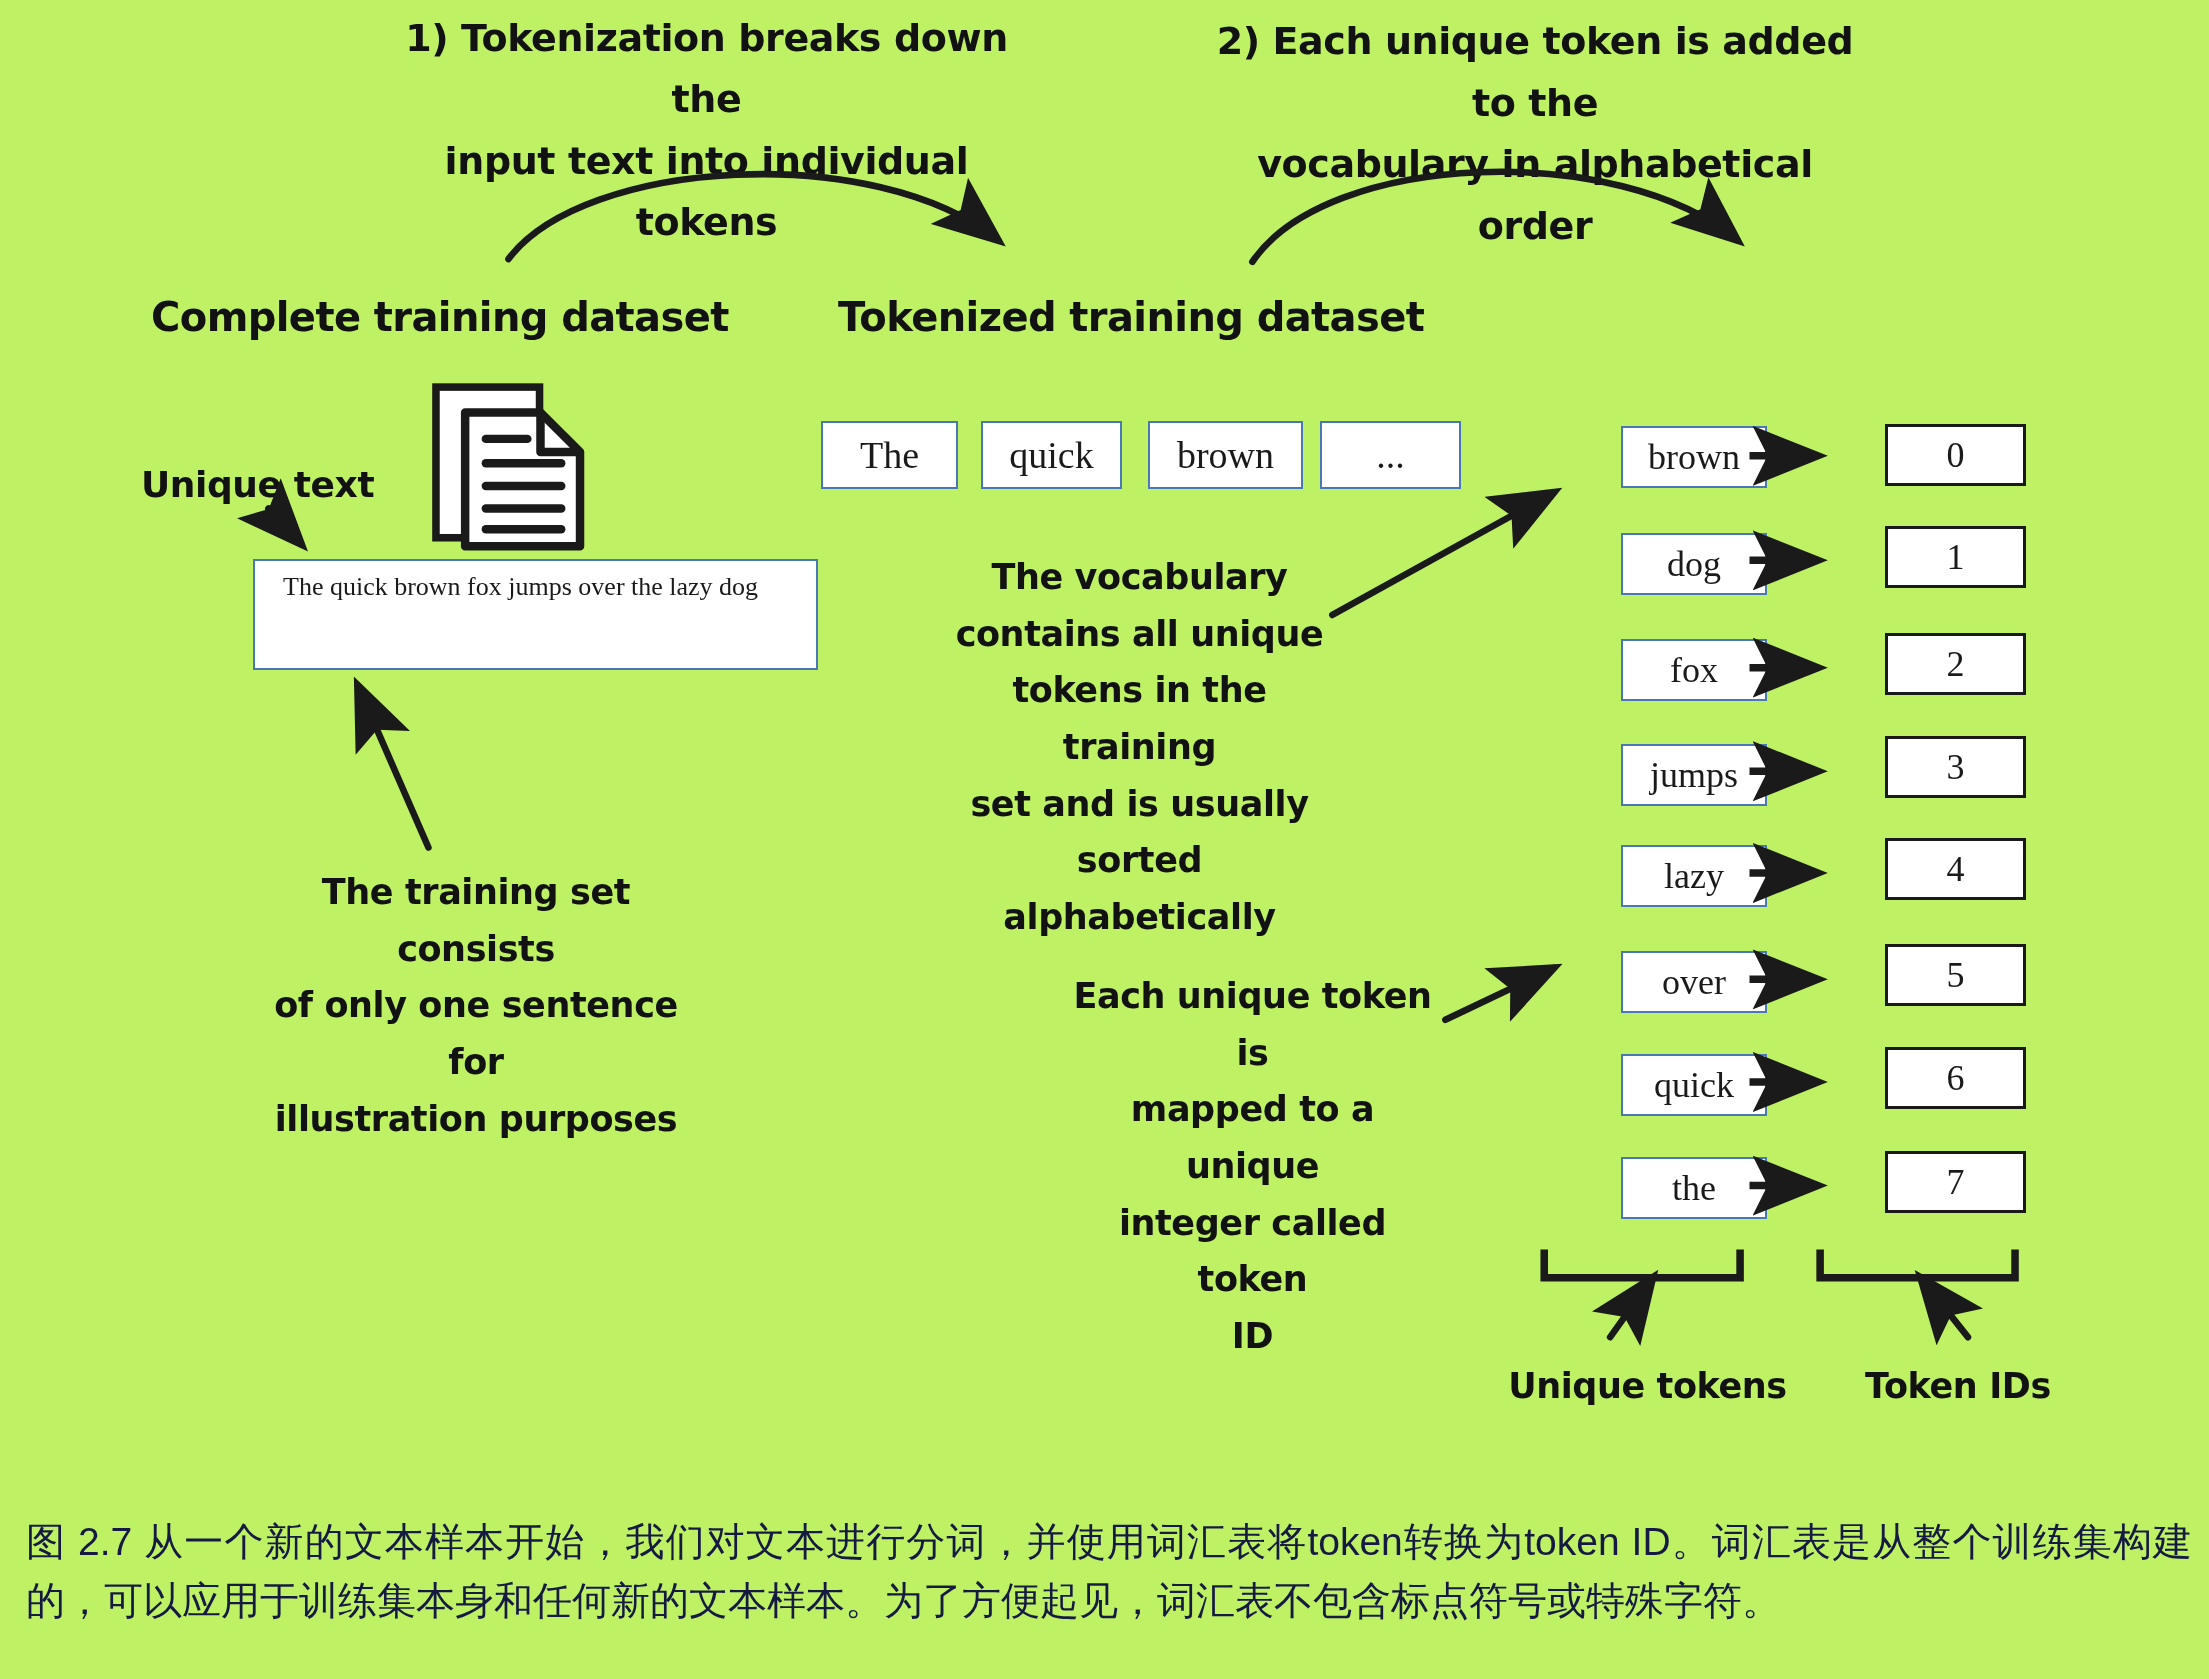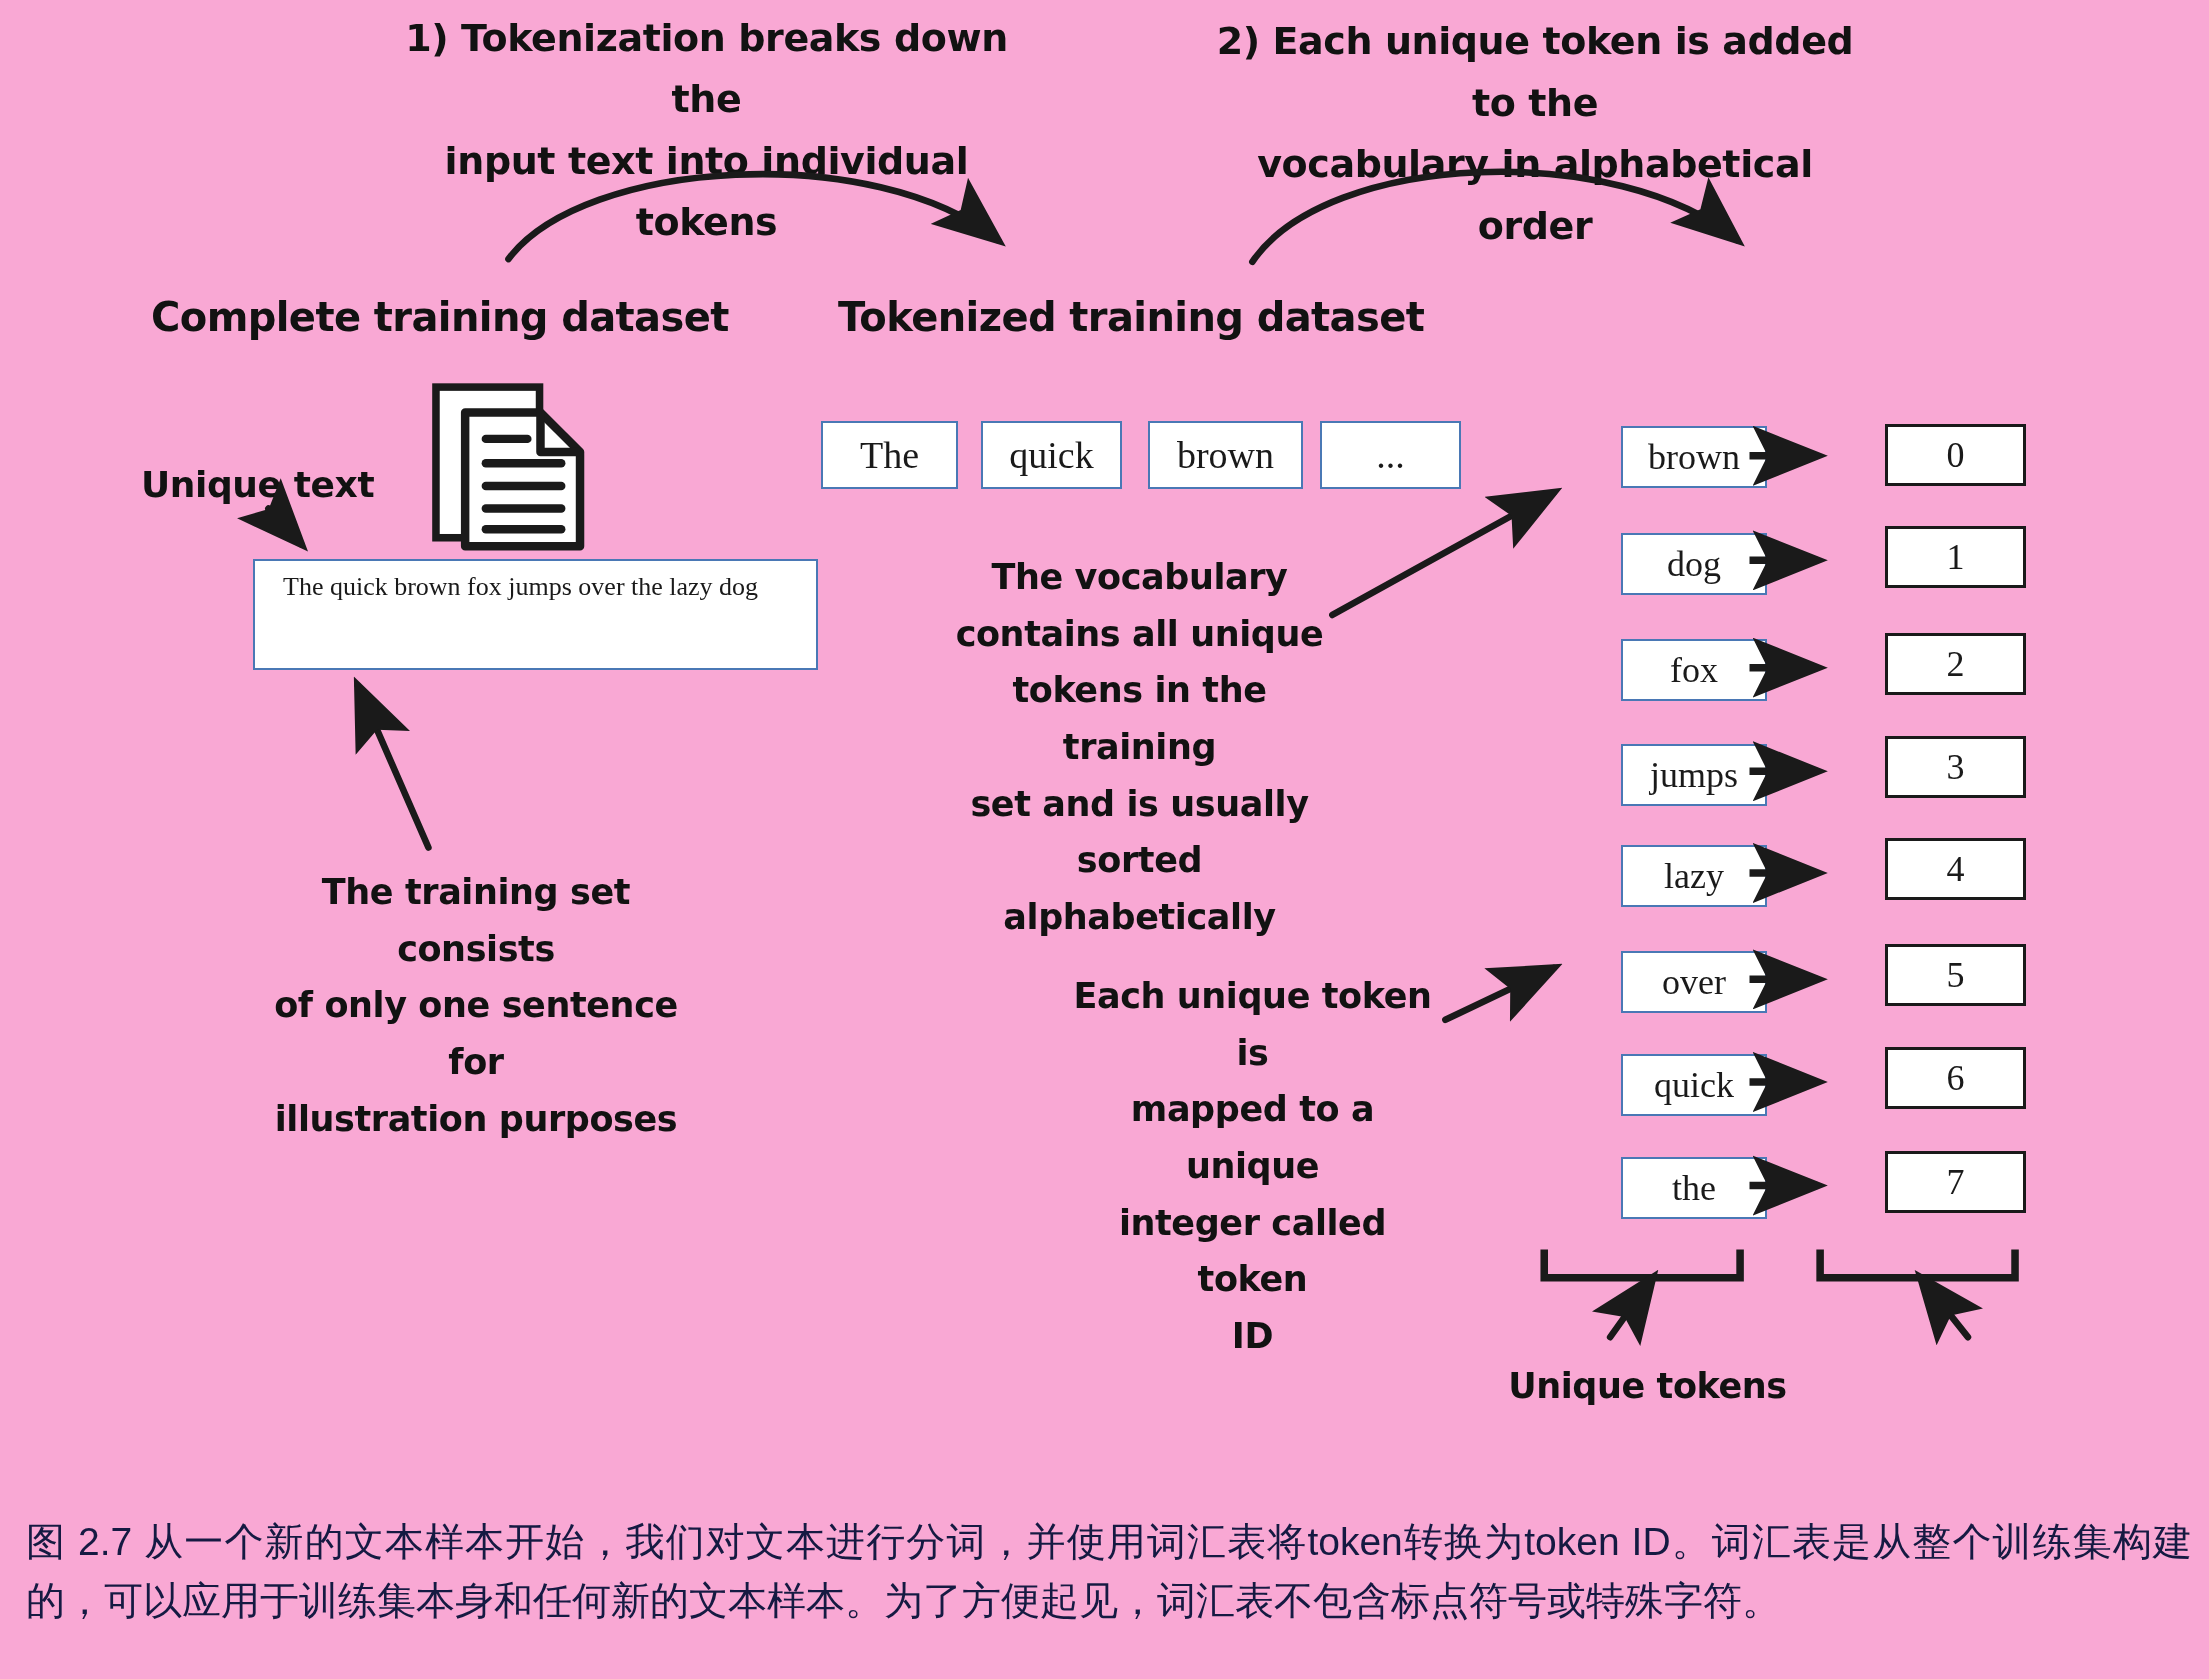--- a/index.html
+++ b/index.html
@@ -7,21 +7,21 @@
     padding: 0;
     background: #ffffff;
   }
   body {
     font-family: "Liberation Sans", sans-serif;
   }
   #page {
     position: relative;
     width: 2209px;
     height: 1680px;
-    background: #f9a8d4;
+    background: #bef264;
     overflow: hidden;
   }
   
   .anno {
     position: absolute;
     font-family: "DejaVu Sans", sans-serif;
     font-weight: bold;
     color: #121212;
     text-align: center;
     line-height: 1.62;
@@ -149,20 +149,21 @@
   <div class="box blue" style="left:1577px; top:951px; width:146px; height:62px; font-size:36px;">over</div>
   <div class="box black" style="left:1841px; top:944px; width:141px; height:62px; font-size:36px;">5</div>
 
   <div class="box blue" style="left:1577px; top:1054px; width:146px; height:62px; font-size:36px;">quick</div>
   <div class="box black" style="left:1841px; top:1047px; width:141px; height:62px; font-size:36px;">6</div>
 
   <div class="box blue" style="left:1577px; top:1157px; width:146px; height:62px; font-size:36px;">the</div>
   <div class="box black" style="left:1841px; top:1151px; width:141px; height:62px; font-size:36px;">7</div>
 
   <div class="anno" style="left:1478px; top:1358px; width:339px; font-size:35px;">Unique tokens</div>
+  <div class="anno" style="left:1817px; top:1358px; width:282px; font-size:35px;">Token IDs</div>
 
   <svg class="layer" viewBox="0 0 2346 1784">
     <defs>
       <marker id="ah" markerWidth="11" markerHeight="9" refX="9.5" refY="4.5" orient="auto" markerUnits="strokeWidth">
         <path d="M0,0 L11,4.5 L0,9 L2.2,4.5 Z" fill="#1a1a1a"></path>
       </marker>
       <marker id="ahs" markerWidth="10" markerHeight="8" refX="8.6" refY="4" orient="auto" markerUnits="strokeWidth">
         <path d="M0,0 L10,4 L0,8 L2,4 Z" fill="#1a1a1a"></path>
       </marker>
     </defs>

